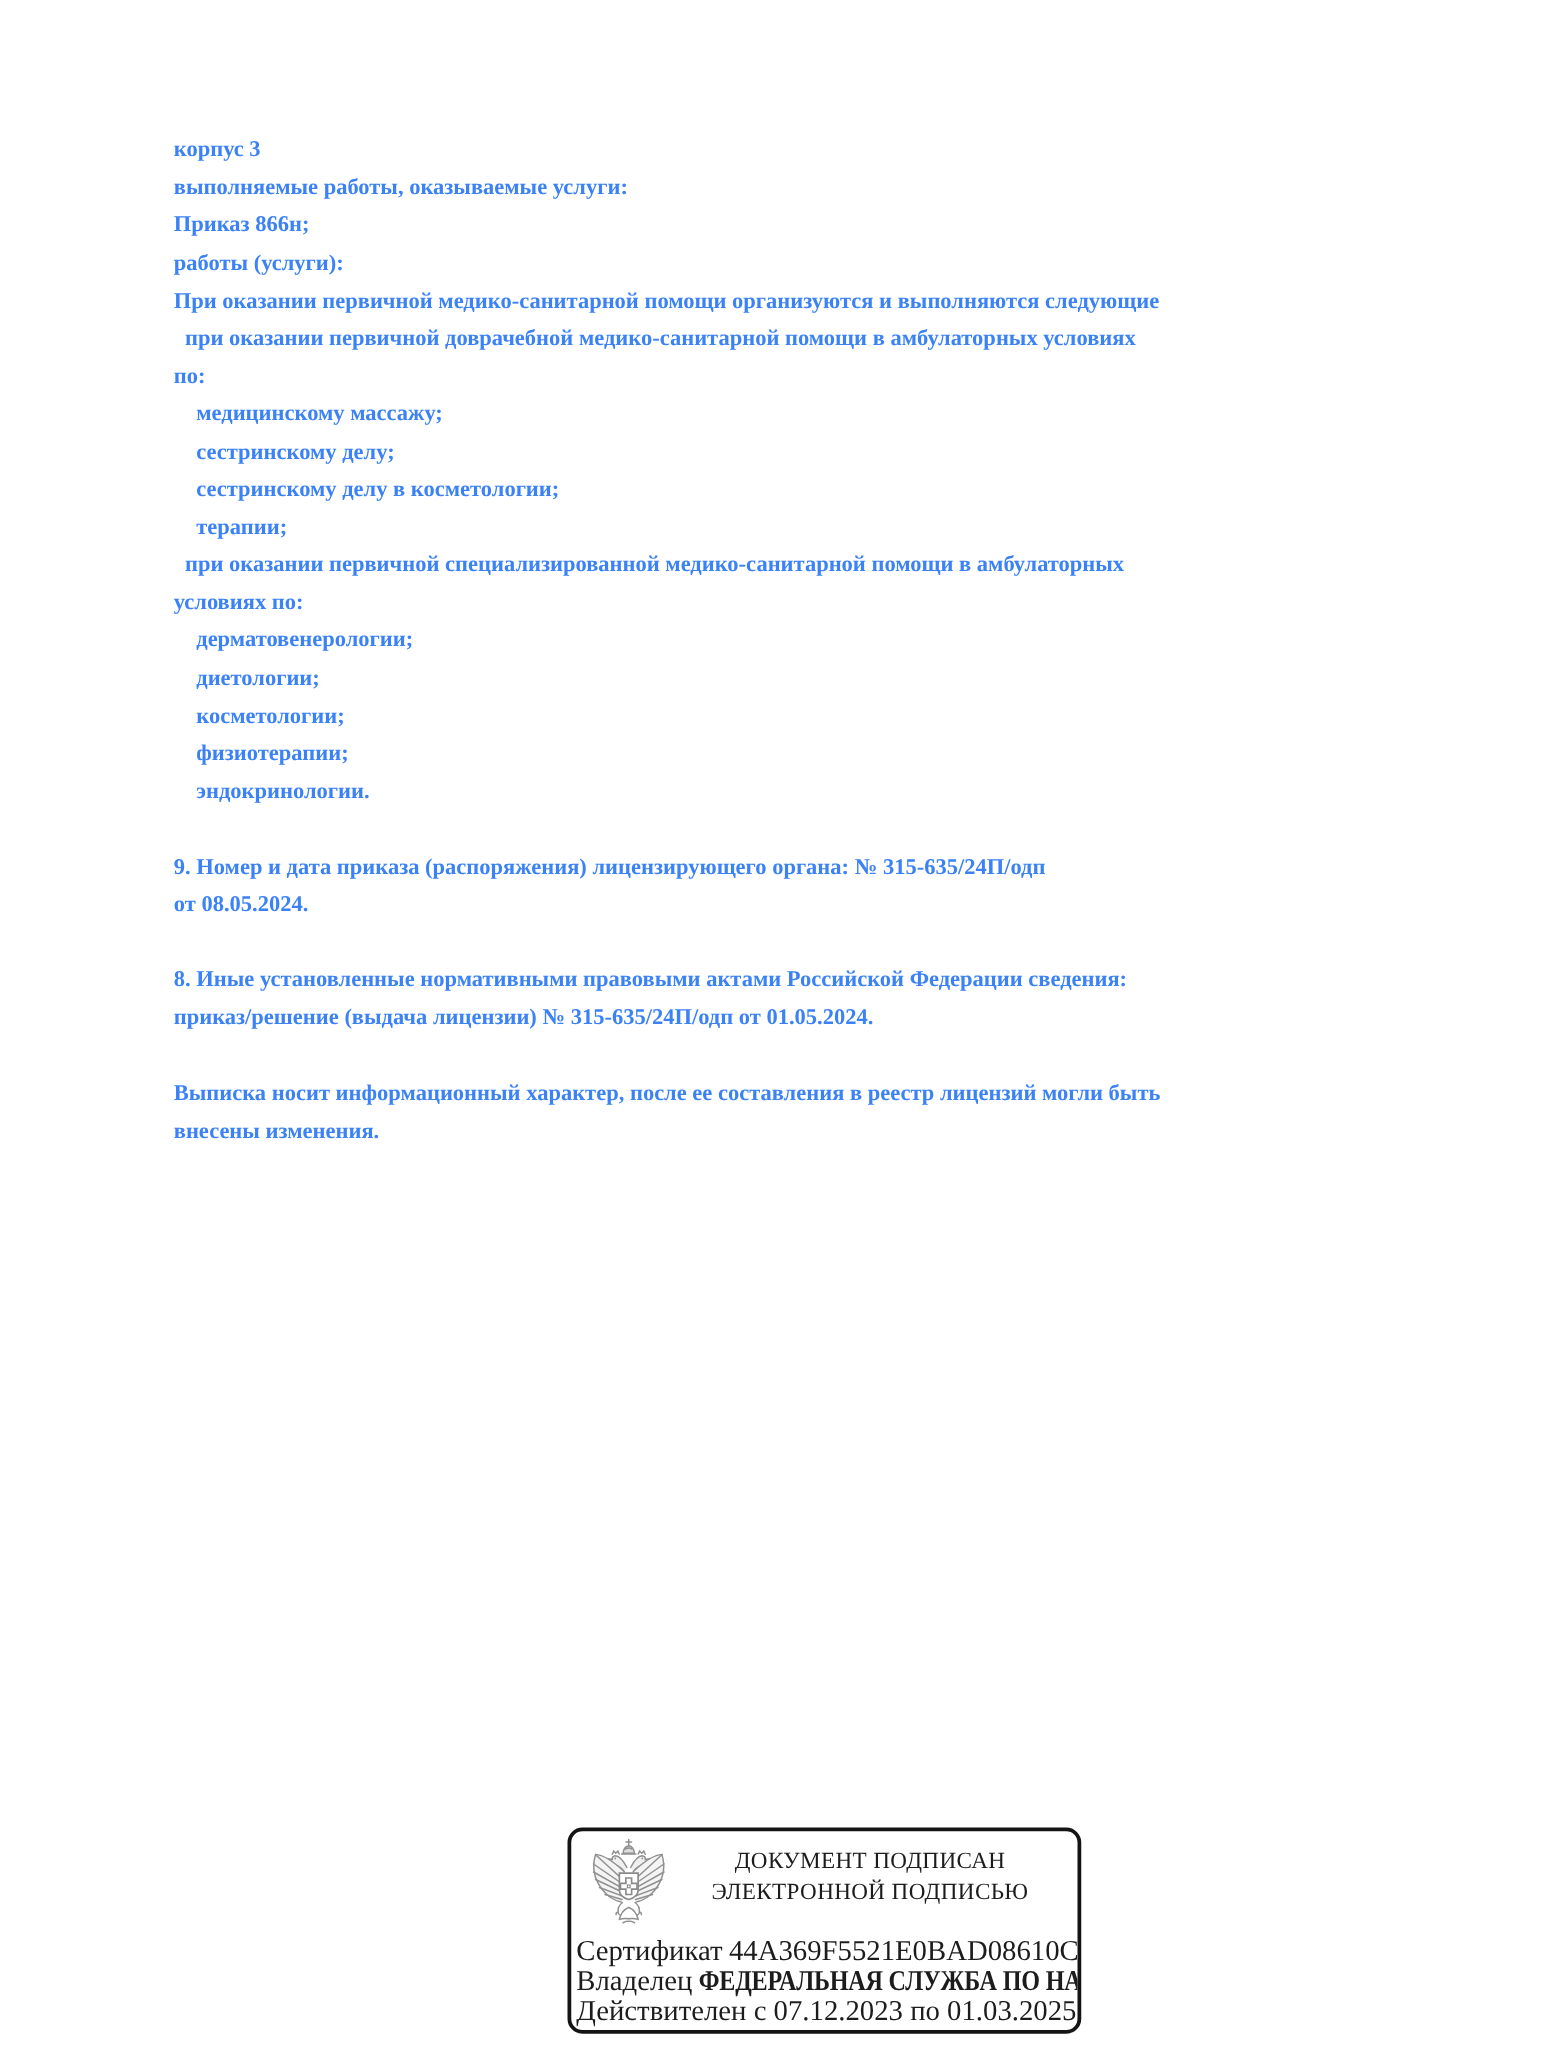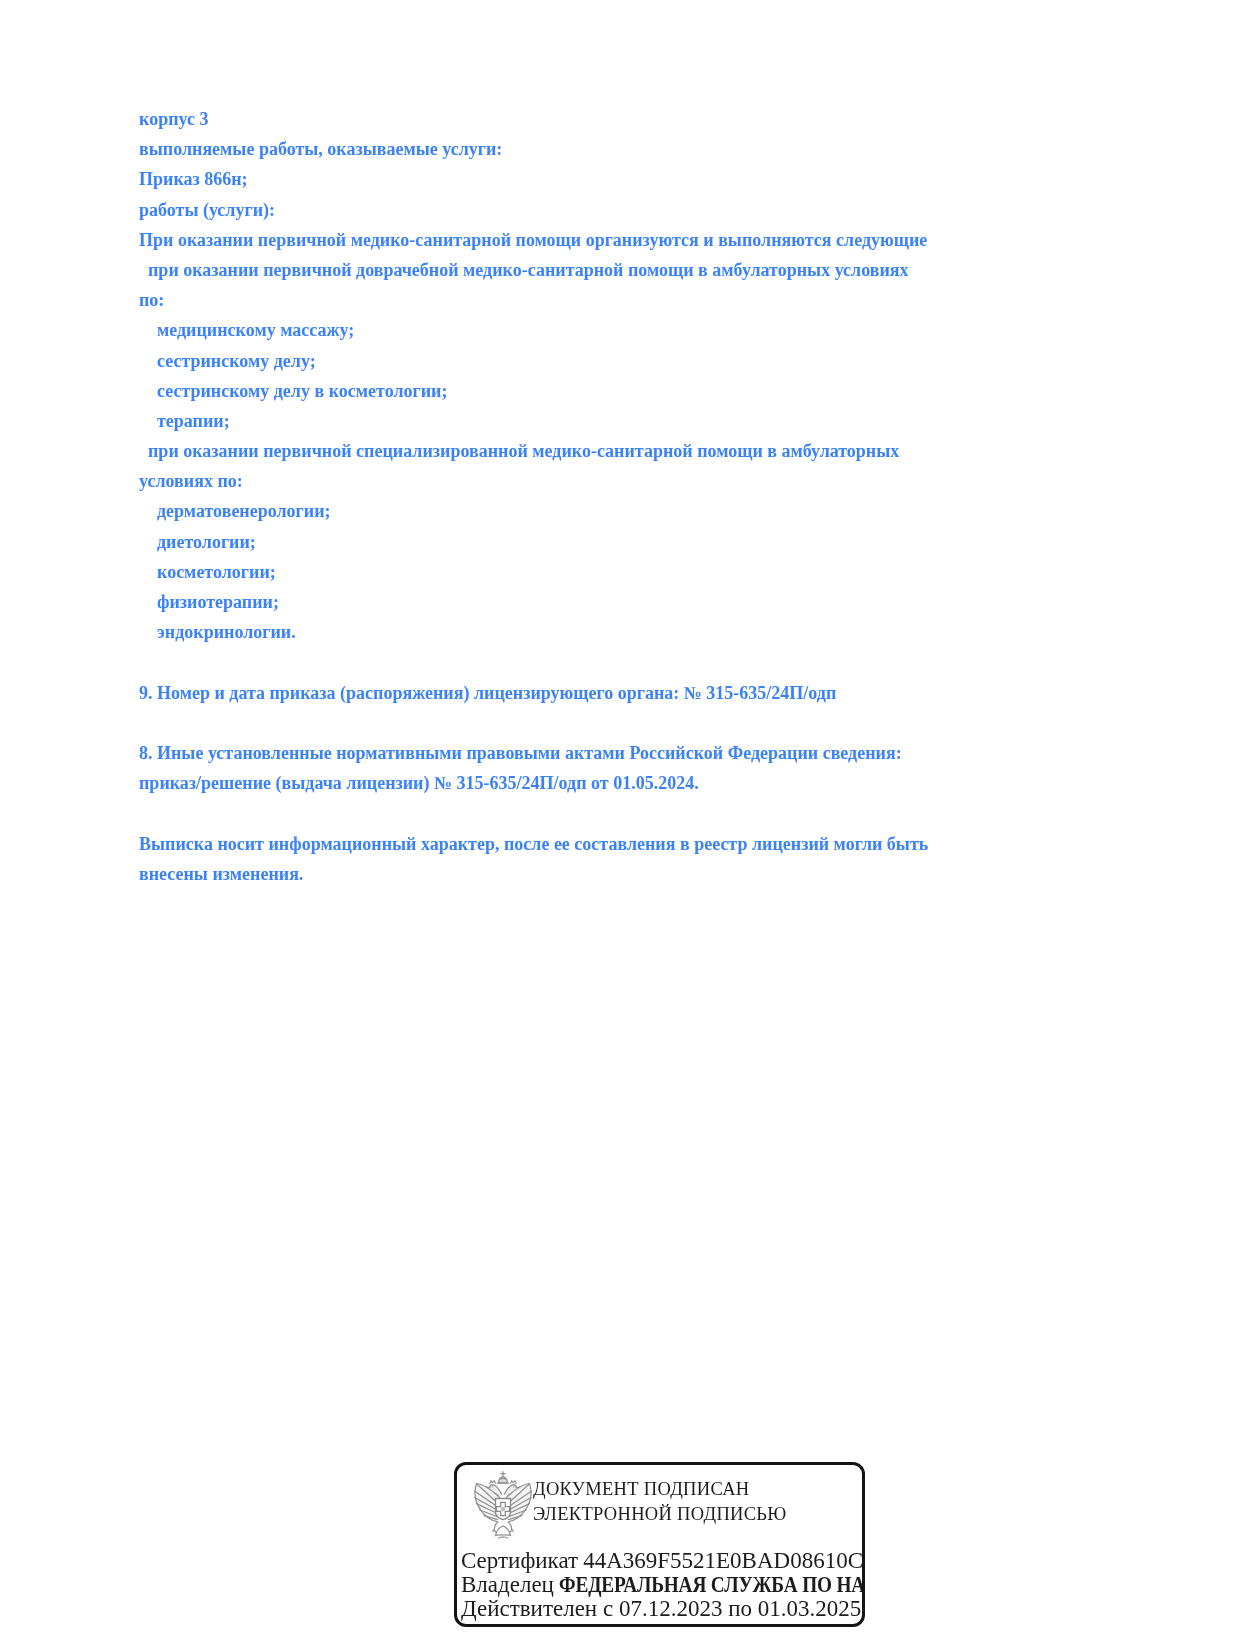--- a/index.html
+++ b/index.html
@@ -40,21 +40,21 @@
     overflow: hidden;
   }
   .stamp-emblem {
     position: absolute;
     left: 14px; top: 5px;
     width: 64px; height: 74px;
   }
   .stamp-title {
     position: absolute;
     left: 76px; right: 3px; top: 12px;
-    text-align: left;
+    text-align: center;
     font-size: 18.5px;
     line-height: 25px;
     color: #1c1c1c;
     letter-spacing: 0.3px;
     white-space: nowrap;
   }
   .stamp-certs {
     position: absolute;
     left: 4px; top: 84px;
     width: 520px;
@@ -91,20 +91,21 @@
     <div class="doc-line">    терапии;</div>
     <div class="doc-line">  при оказании первичной специализированной медико-санитарной помощи в амбулаторных</div>
     <div class="doc-line">условиях по:</div>
     <div class="doc-line">    дерматовенерологии;</div>
     <div class="doc-line">    диетологии;</div>
     <div class="doc-line">    косметологии;</div>
     <div class="doc-line">    физиотерапии;</div>
     <div class="doc-line">    эндокринологии.</div>
     <div class="doc-line"></div>
     <div class="doc-line">9. Номер и дата приказа (распоряжения) лицензирующего органа: № 315-635/24П/одп</div>
+    <div class="doc-line">от 08.05.2024.</div>
     <div class="doc-line"></div>
     <div class="doc-line">8. Иные установленные нормативными правовыми актами Российской Федерации сведения:</div>
     <div class="doc-line">приказ/решение (выдача лицензии) № 315-635/24П/одп от 01.05.2024.</div>
     <div class="doc-line"></div>
     <div class="doc-line">Выписка носит информационный характер, после ее составления в реестр лицензий могли быть</div>
     <div class="doc-line">внесены изменения.</div>
   </div>
 
   <div class="stamp">
 

